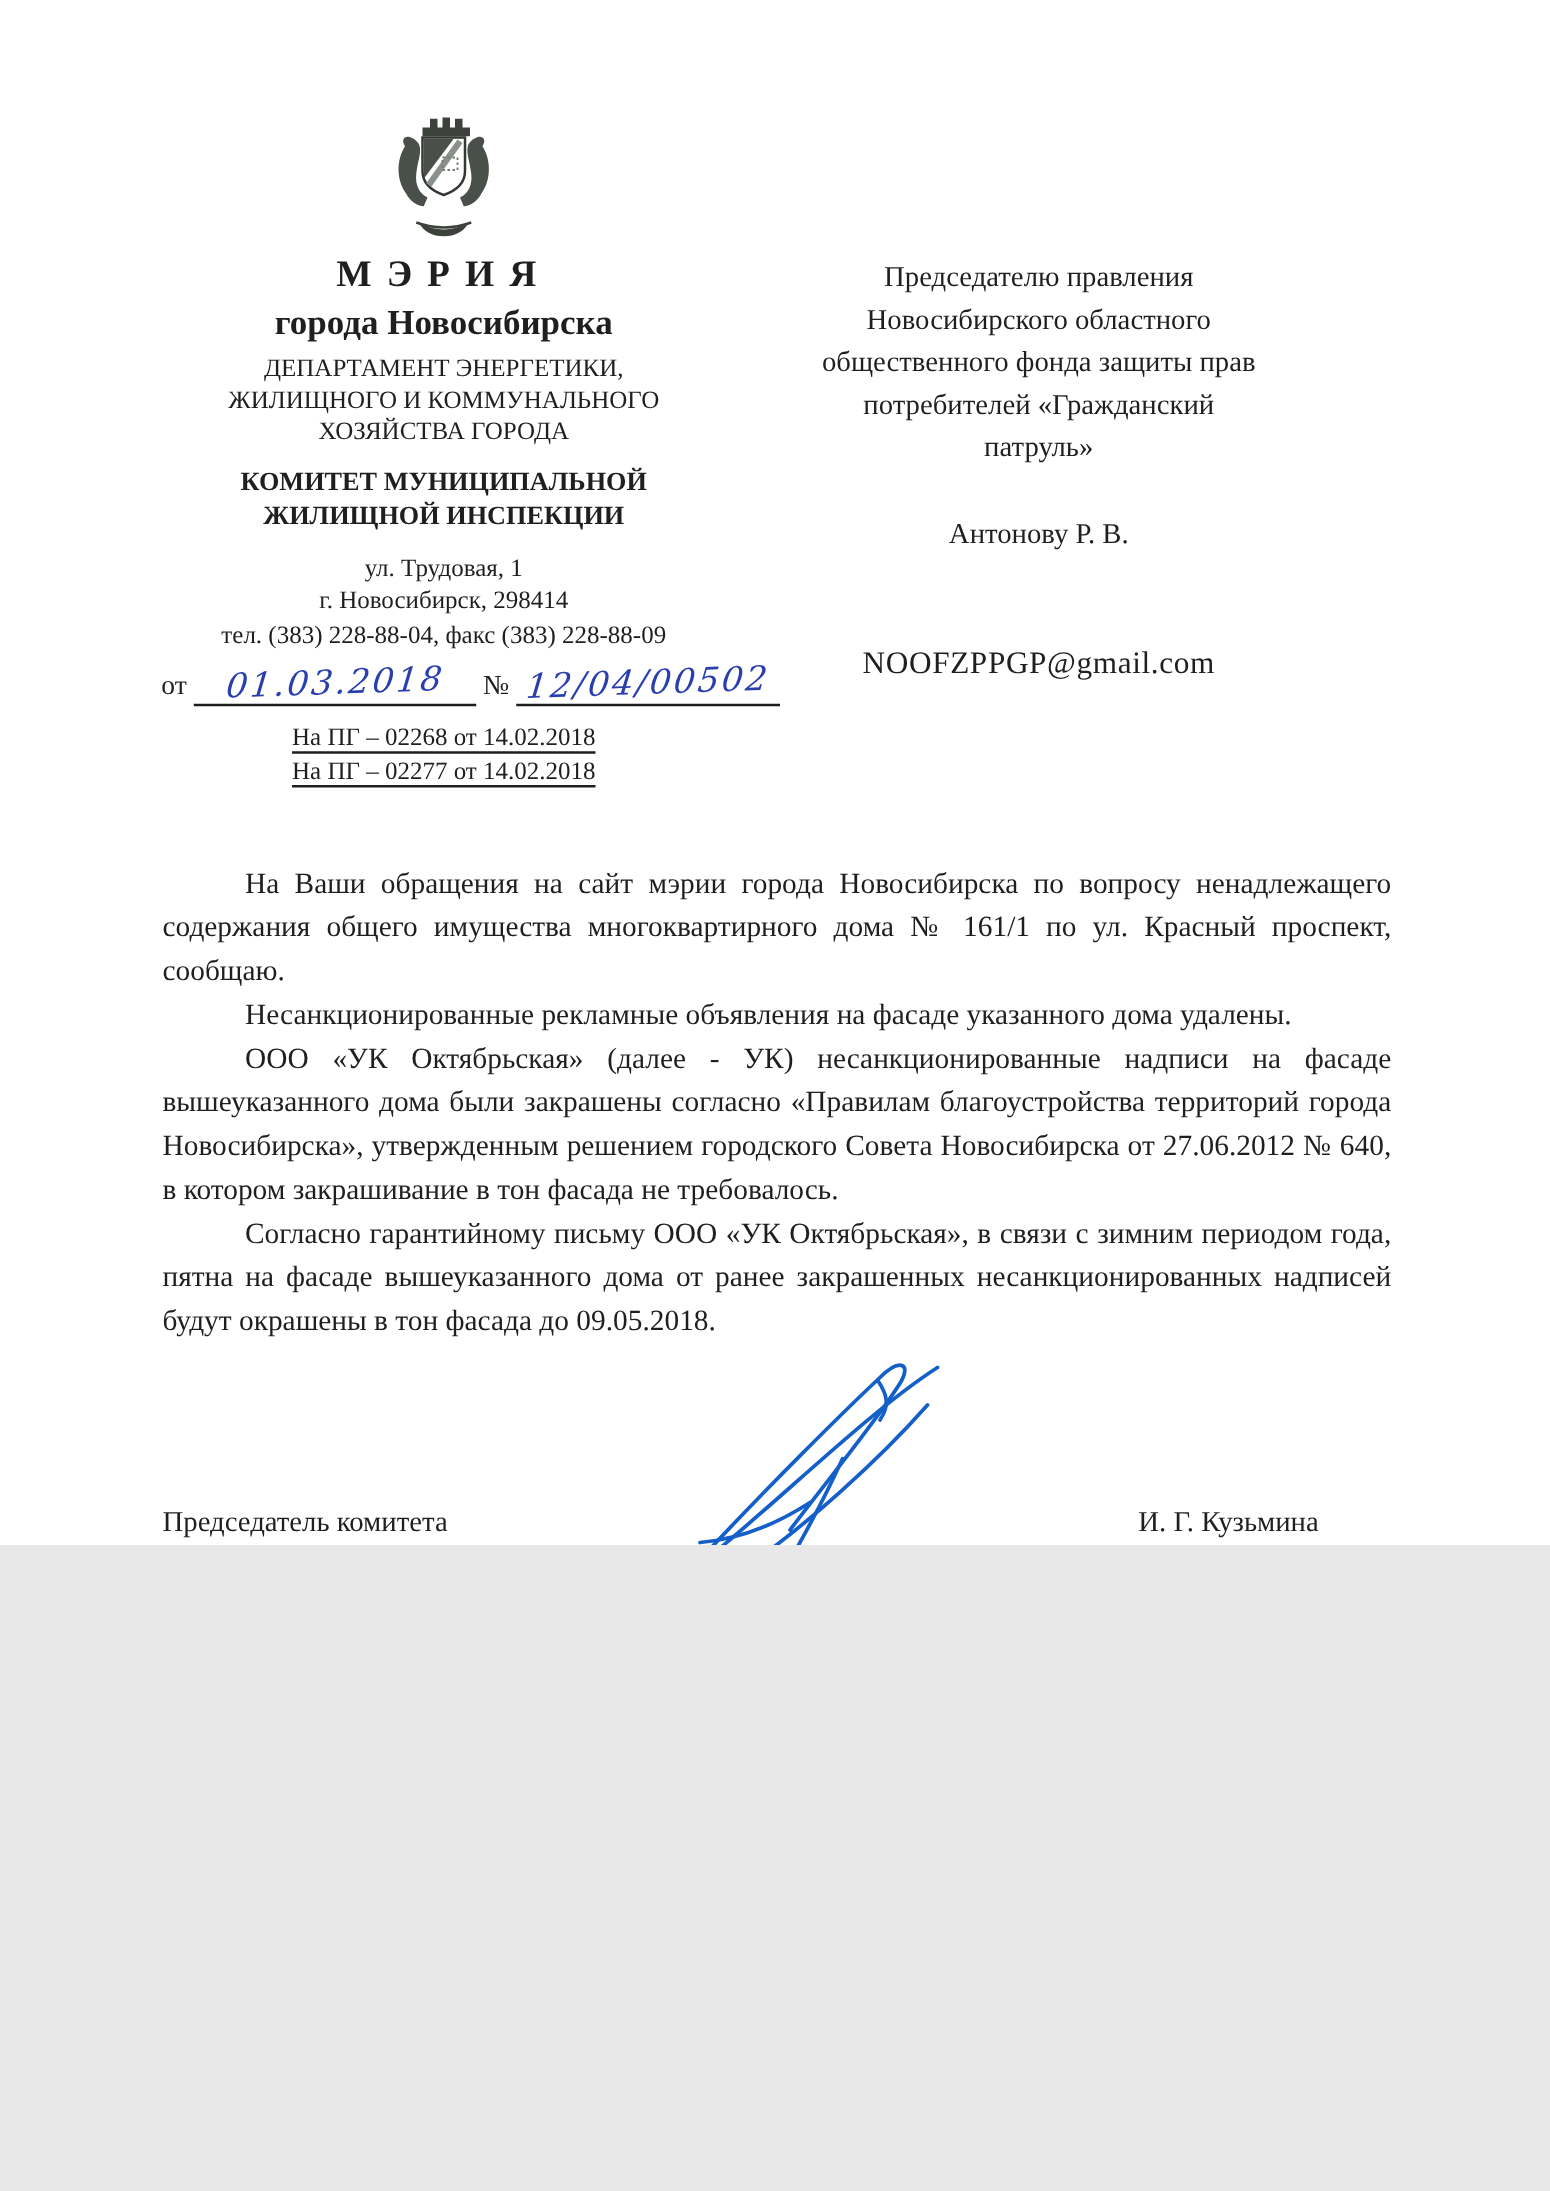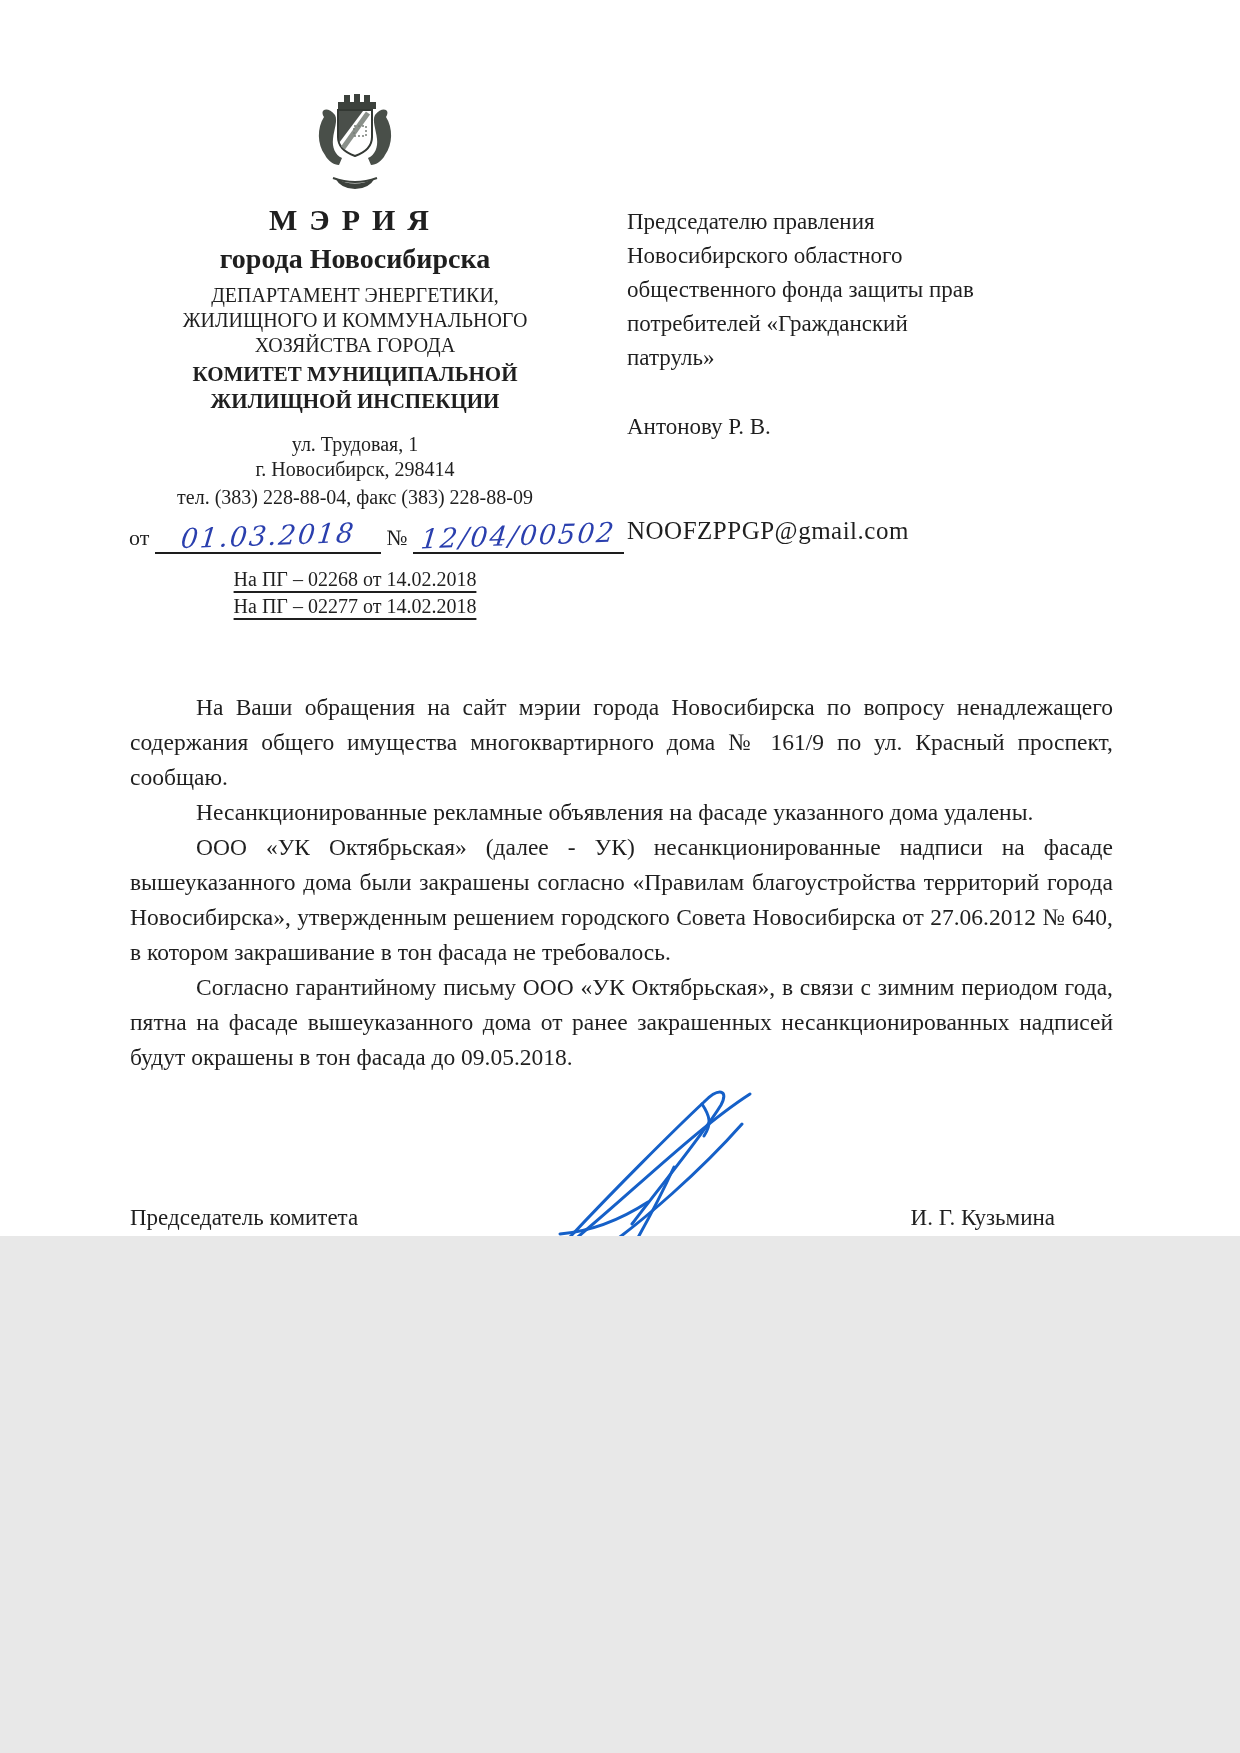--- a/index.html
+++ b/index.html
@@ -17,40 +17,40 @@
     color:var(--ink);
     font-family:"Liberation Serif","DejaVu Serif",serif;
     overflow:hidden;
   }
   
   #letterhead{position:absolute;left:115px;top:88px;width:480px;text-align:center;}
   .emblem{width:100px;height:104px;margin:0 auto 10px;display:block;}
   .org1{font-size:30px;font-weight:bold;letter-spacing:12px;line-height:36px;margin-top:4px;}
   .org2{font-size:28px;font-weight:bold;line-height:34px;margin-top:4px;}
   .dept{font-size:20px;line-height:25px;margin-top:7px;}
-  .committee{font-size:21px;font-weight:bold;line-height:27px;margin-top:3px;}
+  .committee{font-size:21px;font-weight:bold;line-height:27px;margin-top:14px;}
   .addr{font-size:20px;line-height:25px;margin-top:17px;}
   .tel{font-size:20px;line-height:26px;margin-top:2px;white-space:nowrap;}
   .date-line{margin-top:10px;font-size:22px;text-align:left;padding-left:14px;white-space:nowrap;}
   .blank{display:inline-block;border-bottom:2px solid #1d1d1d;padding:0 8px 1px;text-align:center;}
   .blank-date{min-width:210px;}
   .blank-num{min-width:185px;}
   .hw{
     display:inline-block;
     color:var(--pen-blue,#2a3fae);
     font-style:italic;
     font-size:27px;
     letter-spacing:2px;
     transform:rotate(-2deg) skewX(-8deg);
     font-family:"DejaVu Serif",serif;
   }
   .refs{margin-top:12px;font-size:20px;line-height:27px;}
   .refs div{text-decoration:underline;text-underline-offset:5px;text-decoration-thickness:1.5px;}
   
-  #addressee{position:absolute;left:627px;top:205px;width:480px;font-size:23px;line-height:34px;text-align:left;}
+  #addressee{position:absolute;left:591px;top:205px;width:480px;font-size:23px;line-height:34px;text-align:center;}
   #addressee .a-line{white-space:nowrap;}
   .addressee-name{margin-top:35px;}
   .addressee-email{margin-top:70px;font-size:25px;letter-spacing:0.5px;}
   
   #body{position:absolute;left:130px;top:690px;width:983px;font-size:23.5px;line-height:35px;text-align:justify;}
   #body p{margin:0;text-indent:66px;}
   
   #sign-row{position:absolute;left:130px;top:1205px;width:925px;display:flex;justify-content:space-between;font-size:23px;}
   #signature-svg{position:absolute;left:552px;top:1072px;width:230px;height:270px;}
   
@@ -118,21 +118,21 @@
     <div class="a-line">Председателю правления</div>
     <div class="a-line">Новосибирского  областного</div>
     <div class="a-line">общественного фонда защиты прав</div>
     <div class="a-line">потребителей «Гражданский</div>
     <div class="a-line">патруль»</div>
     <div class="a-line addressee-name">Антонову Р. В.</div>
     <div class="a-line addressee-email">NOOFZPPGP@gmail.com</div>
   </div>
 
   <div id="body">
-    <p>На Ваши обращения на сайт мэрии города Новосибирска по вопросу ненадлежащего содержания общего имущества многоквартирного дома № 161/9 по ул. Красный проспект, сообщаю.</p>
+    <p>На Ваши обращения на сайт мэрии города Новосибирска по вопросу ненадлежащего содержания общего имущества многоквартирного дома № 161/1 по ул. Красный проспект, сообщаю.</p>
     <p>Несанкционированные рекламные объявления на фасаде указанного дома удалены.</p>
     <p>ООО «УК Октябрьская» (далее - УК) несанкционированные надписи  на фасаде вышеуказанного дома были закрашены согласно «Правилам благоустройства территорий города Новосибирска», утвержденным решением городского Совета Новосибирска от 27.06.2012 № 640, в котором закрашивание в тон фасада не требовалось.</p>
     <p>Согласно гарантийному письму ООО «УК Октябрьская», в связи с зимним периодом года, пятна на фасаде вышеуказанного дома от ранее закрашенных несанкционированных надписей будут окрашены в тон фасада до 09.05.2018.</p>
   </div>
 
   <div id="sign-row">
     <span>Председатель комитета</span>
     <span>И. Г. Кузьмина</span>
   </div>
 

